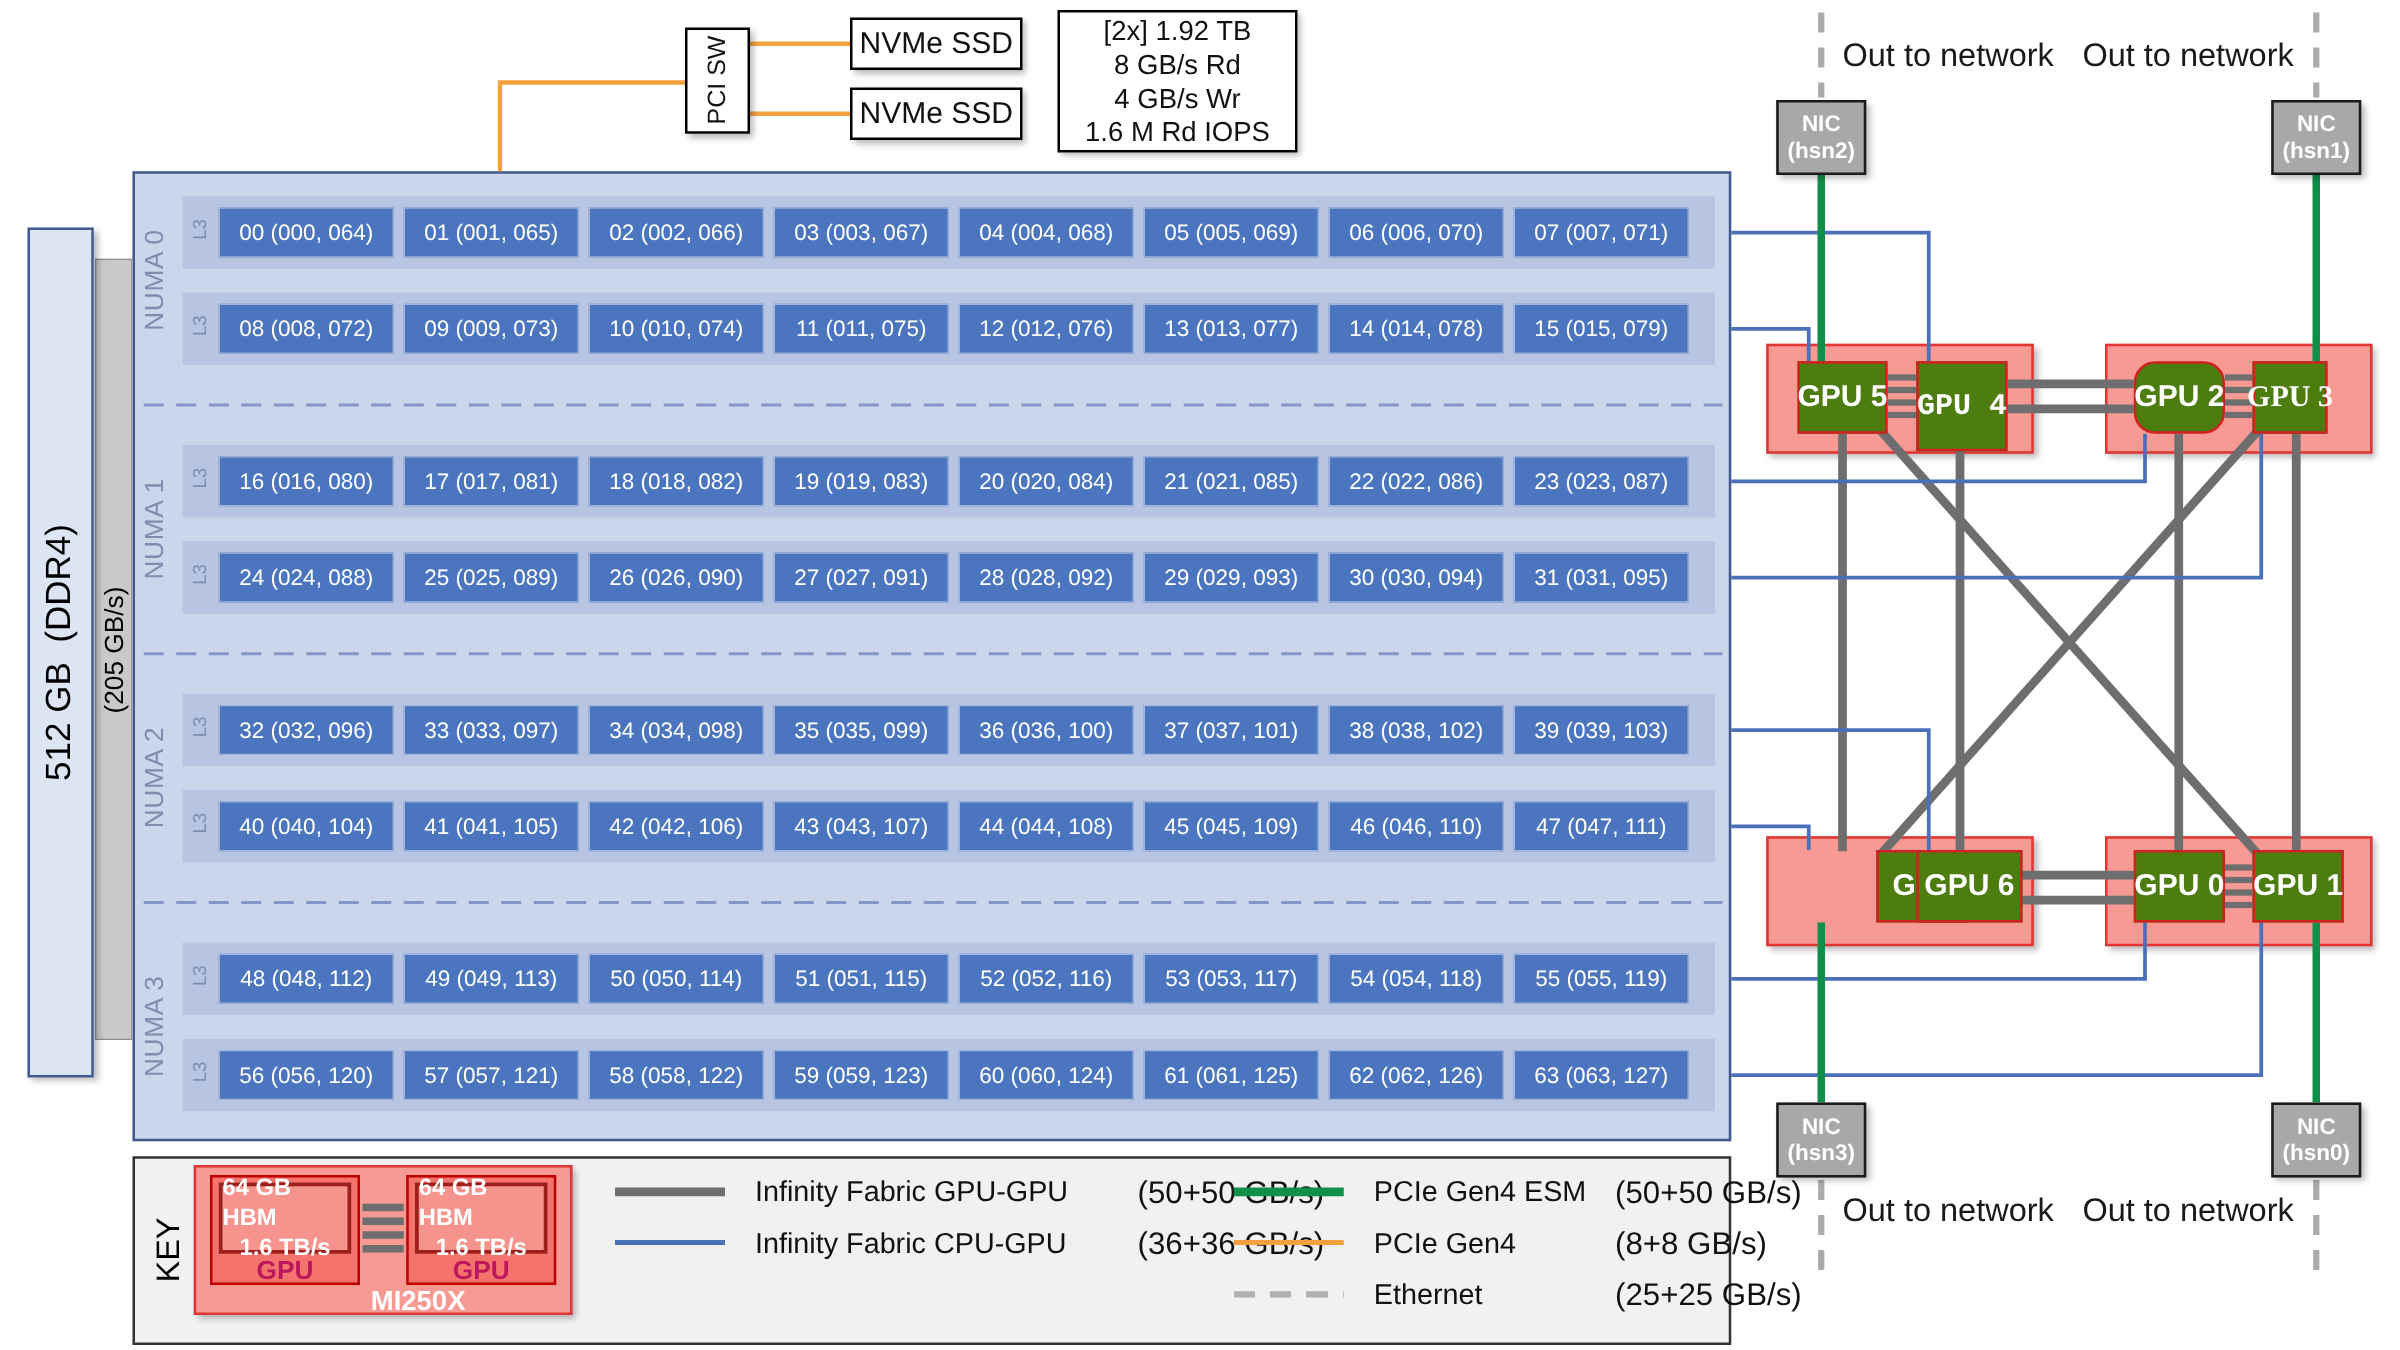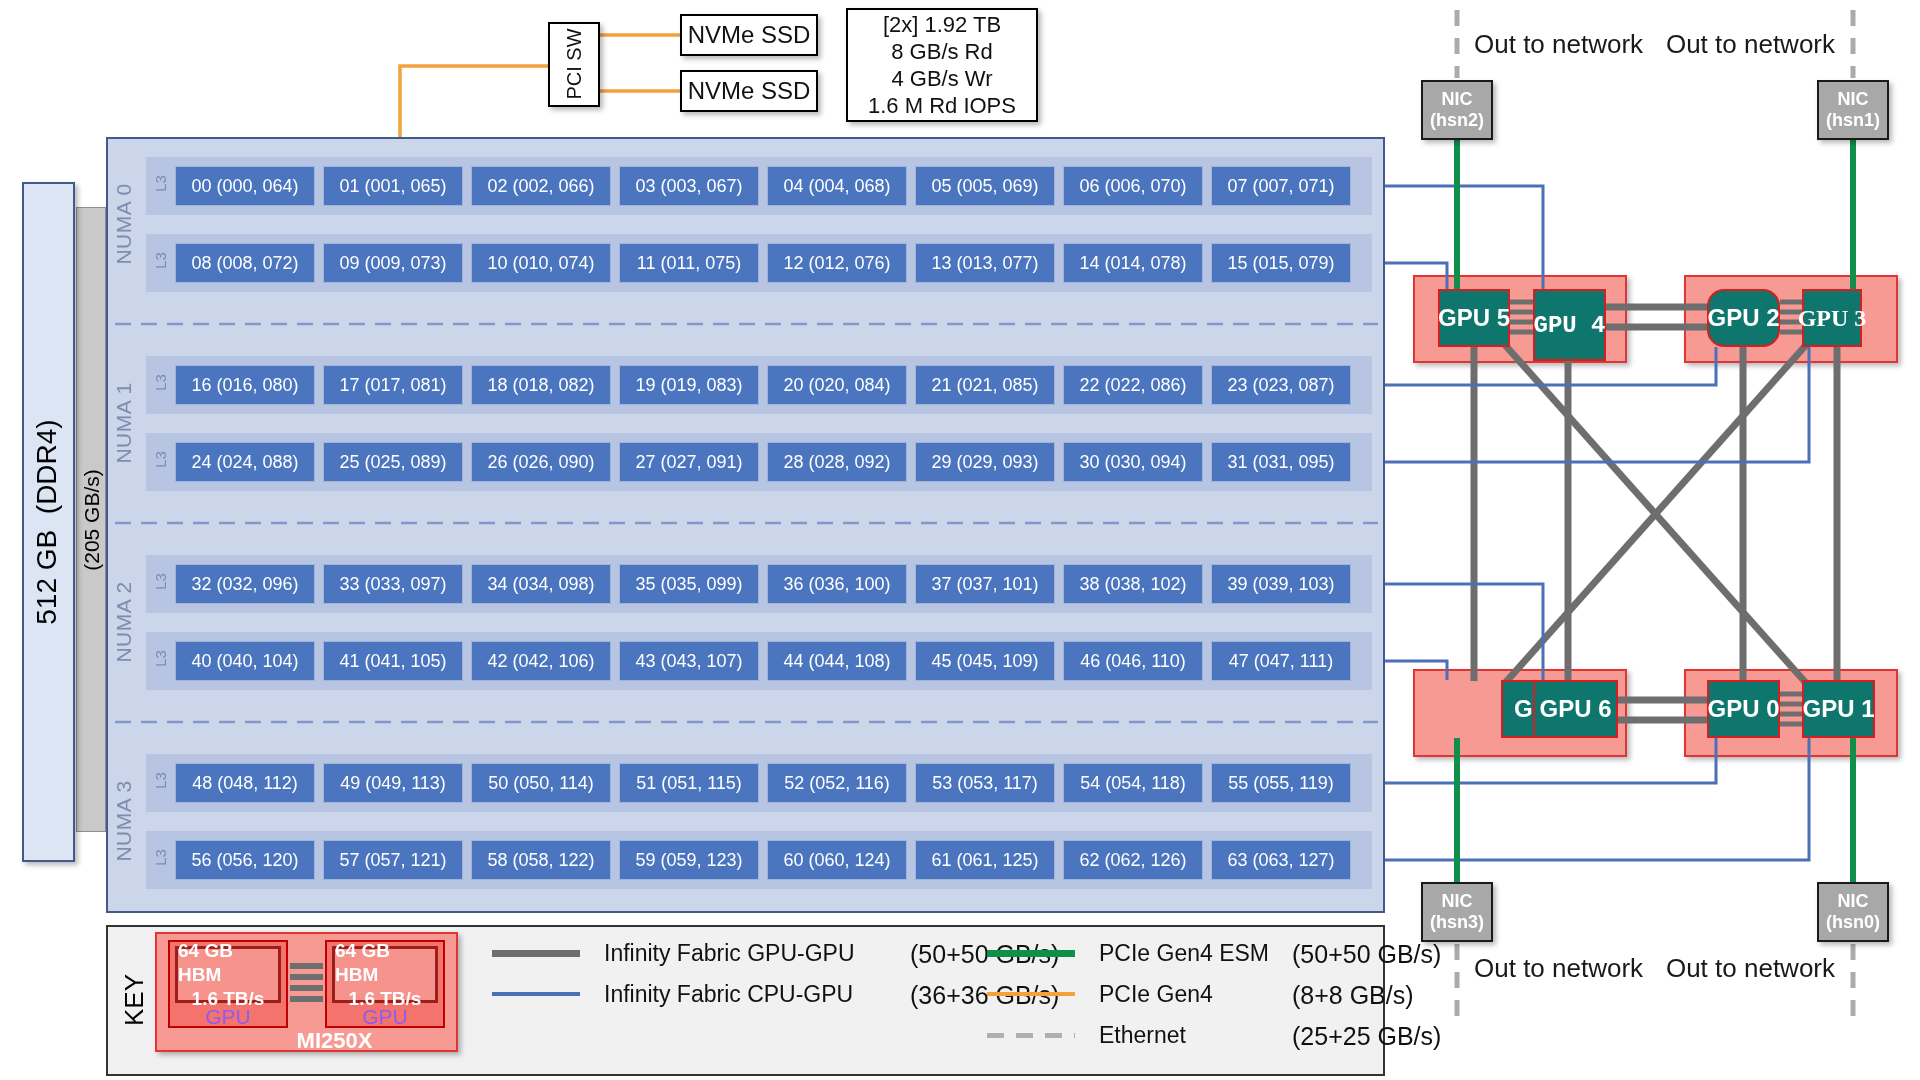--- a/index.html
+++ b/index.html
@@ -26,21 +26,21 @@
   
   .wbox{background:#fff;border:2px solid #000;box-sizing:border-box;display:flex;
         align-items:center;justify-content:center;z-index:3;}
   .pci-box{left:548px;top:22px;width:52px;height:85px;}
   .pci-label{left:534px;top:53px;width:80px;height:22px;font-size:20px;z-index:4;}
   .nvme1{left:680px;top:14px;width:138px;height:42px;font-size:24px;}
   .nvme2{left:680px;top:70px;width:138px;height:42px;font-size:24px;}
   .spec-box{left:846px;top:8px;width:192px;height:114px;flex-direction:column;font-size:22px;line-height:27px;}
   
   .module{background:#f79a94;border:2.5px solid #e03535;box-sizing:border-box;z-index:1;}
-  .gpubox{background:#0f766e;border:2.5px solid #d02020;box-sizing:border-box;color:#fff;
+  .gpubox{background:#4d7c0f;border:2.5px solid #d02020;box-sizing:border-box;color:#fff;
           font-weight:bold;font-size:24px;display:flex;align-items:center;justify-content:center;
           z-index:3;white-space:pre;}
   .nic{background:#a8a8a8;border:2.5px solid #1a1a1a;box-sizing:border-box;color:#fff;font-weight:bold;
        font-size:18px;line-height:21px;display:flex;flex-direction:column;align-items:center;
        justify-content:center;z-index:3;}
   .outnet{font-size:26px;color:#1a1a1a;z-index:2;}
   #wires{left:0;top:0;z-index:2;pointer-events:none;}
   .w-gray{stroke:#6e6e6e;stroke-width:7;fill:none;}
   .w-bar{stroke:#6e6e6e;stroke-width:5;fill:none;}
   .w-blue{stroke:#4a71b8;stroke-width:3;fill:none;}
@@ -49,21 +49,21 @@
   .w-eth{stroke:#ababab;stroke-width:5;fill:none;stroke-dasharray:16 12;}
   .w-sep{stroke:#8496c8;stroke-width:2.5;fill:none;stroke-dasharray:16 10;}
   
   .key-box{left:106px;top:925px;width:1279px;height:151px;background:#f1f1f1;border:2.5px solid #333;
            box-sizing:border-box;z-index:1;}
   .key-label{left:93px;top:986px;width:80px;height:28px;font-size:26px;color:#000;z-index:2;}
   .kmodule{left:155px;top:932px;width:303px;height:120px;background:#f79a94;border:2.5px solid #e03535;box-sizing:border-box;z-index:2;}
   .kgpu{background:#f4746d;border:2.5px solid #c00000;box-sizing:border-box;z-index:3;}
   .khbm{background:#f7938d;border:3px solid #9c1f1c;box-sizing:border-box;color:#fff;font-weight:bold;
         font-size:19px;line-height:24px;display:flex;flex-direction:column;align-items:center;justify-content:center;z-index:4;}
-  .kgpulabel{color:#8b5cf6;font-weight:normal;font-size:21px;text-align:center;z-index:4;}
+  .kgpulabel{color:#be185d;font-weight:bold;font-size:21px;text-align:center;z-index:4;}
   .kmodlabel{color:#fff;font-weight:bold;font-size:22px;text-align:center;z-index:4;}
   .kbars{left:0;top:0;z-index:3;pointer-events:none;position:absolute;}
   
   .leg-name{font-size:23px;color:#111;z-index:2;white-space:nowrap;}
   .leg-val{font-size:25px;color:#111;z-index:2;white-space:nowrap;}
   .sw{position:absolute;z-index:2;}
   .sw-gray{height:7px;background:#6e6e6e;}
   .sw-blue{height:4px;background:#4a71b8;}
   .sw-green{height:7px;background:#108f4b;}
   .sw-orange{height:4px;background:#f2a13c;}

